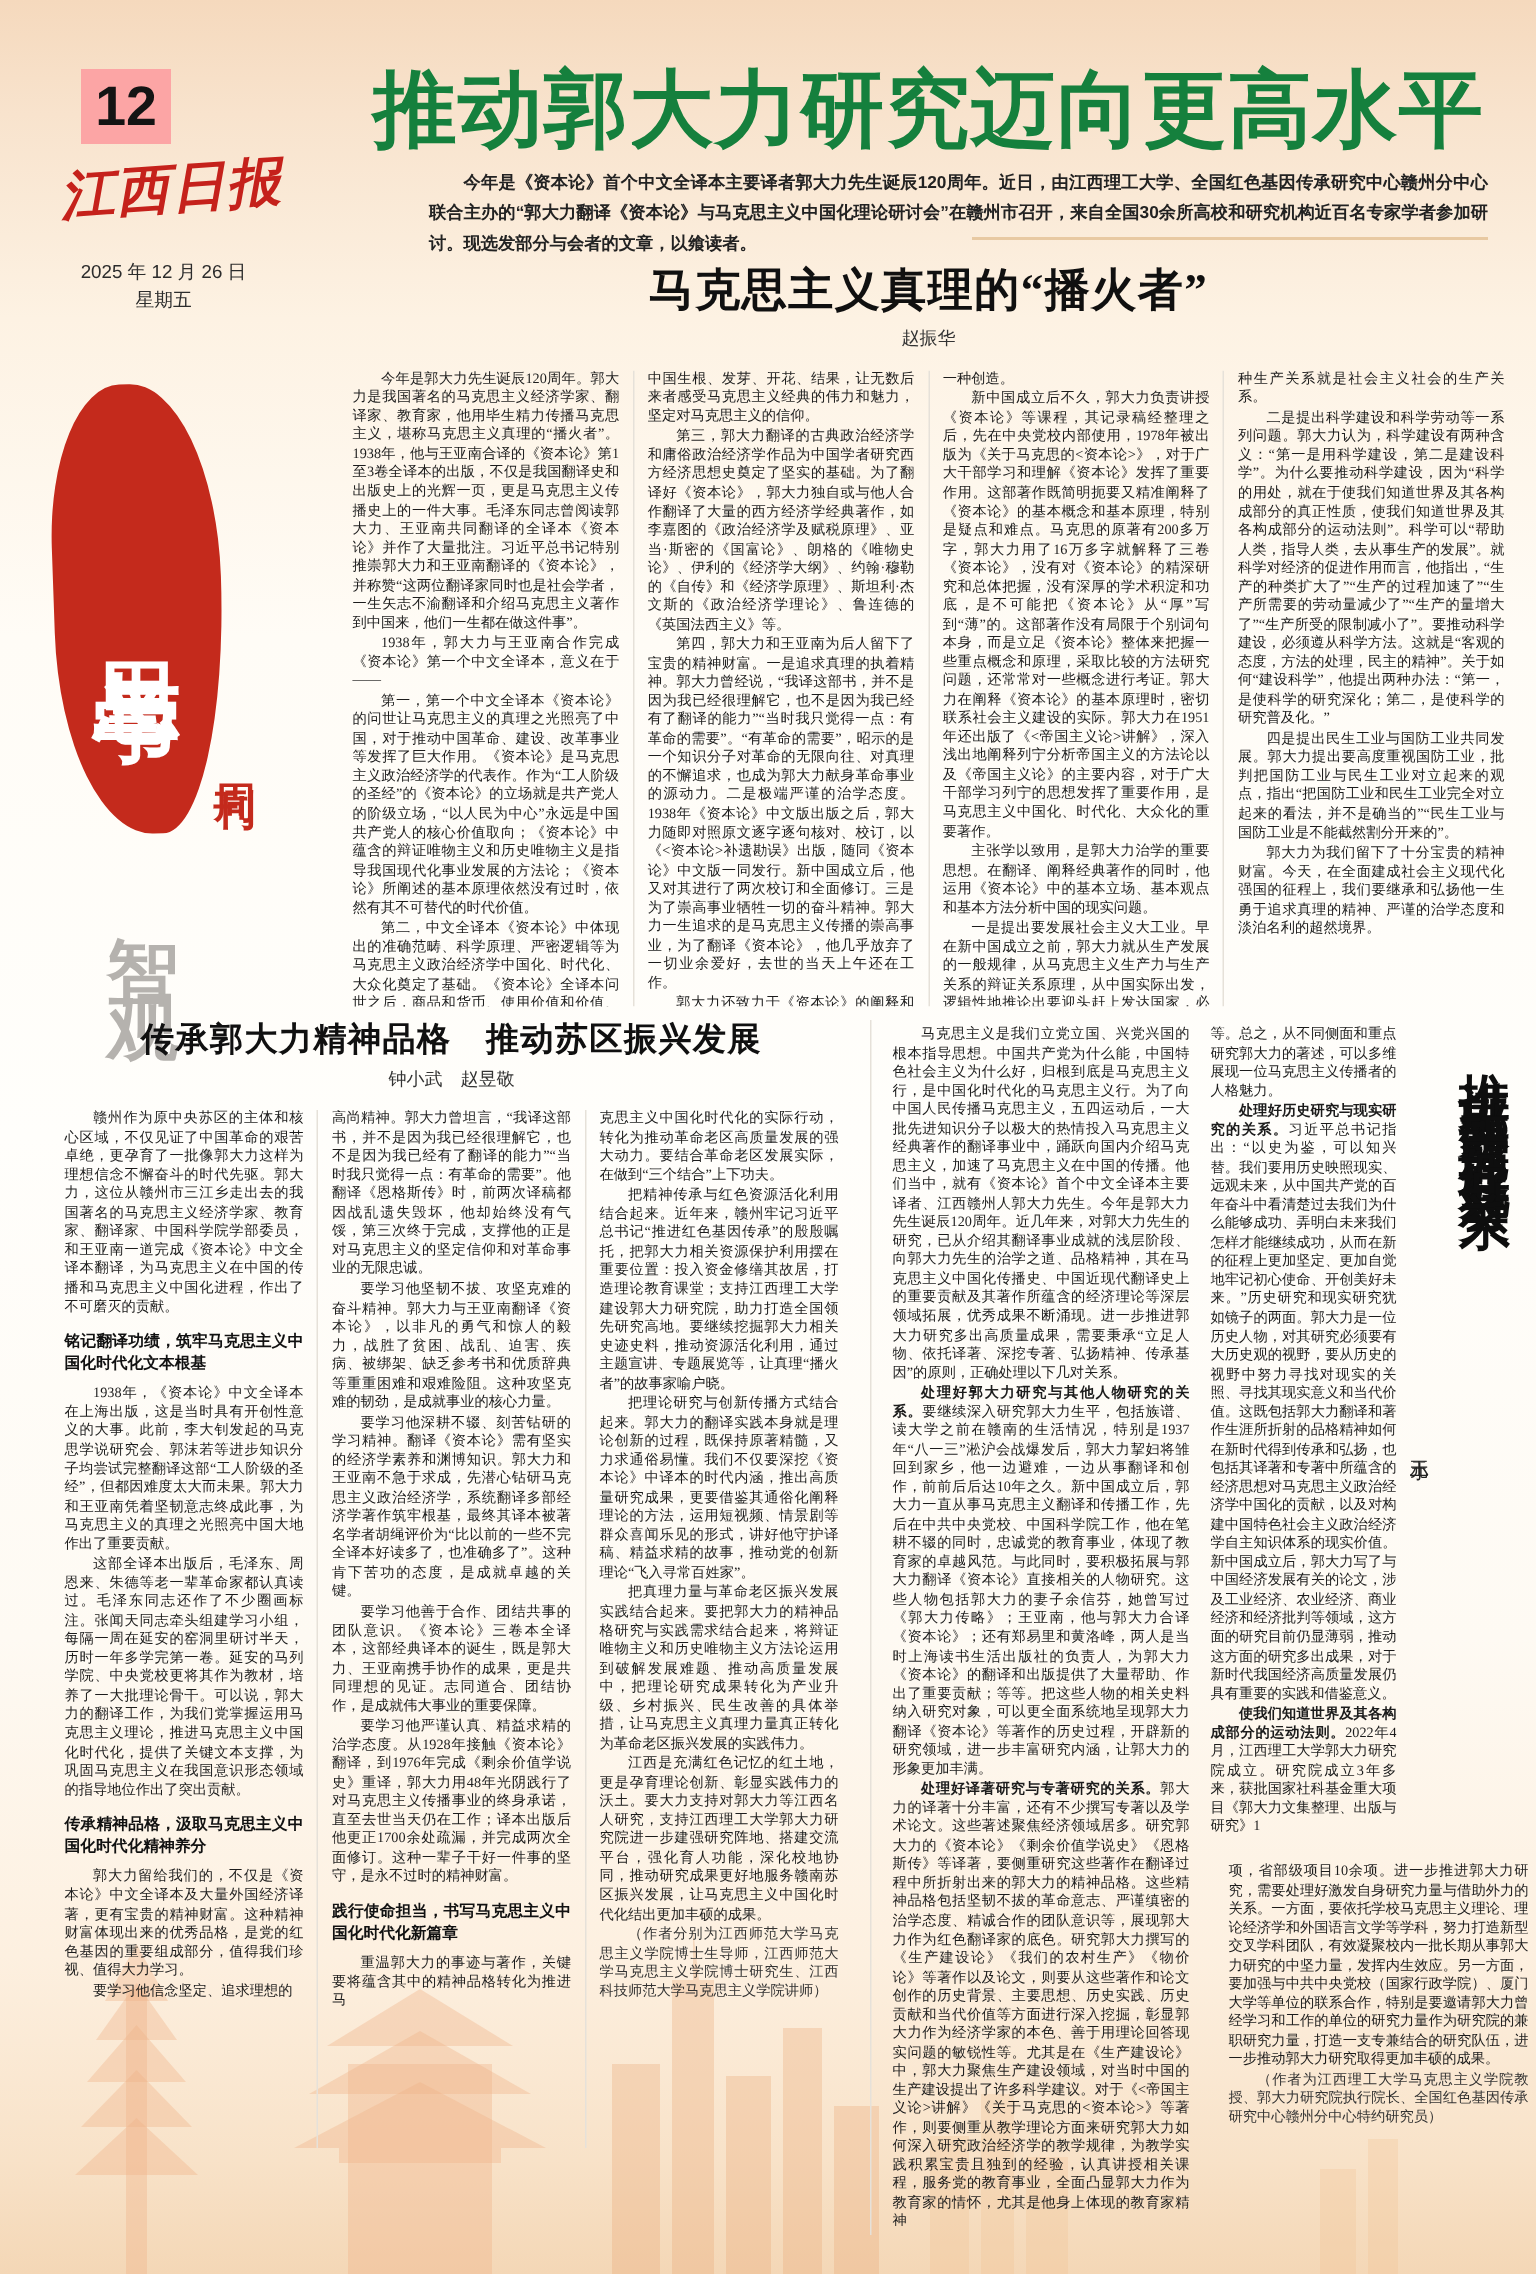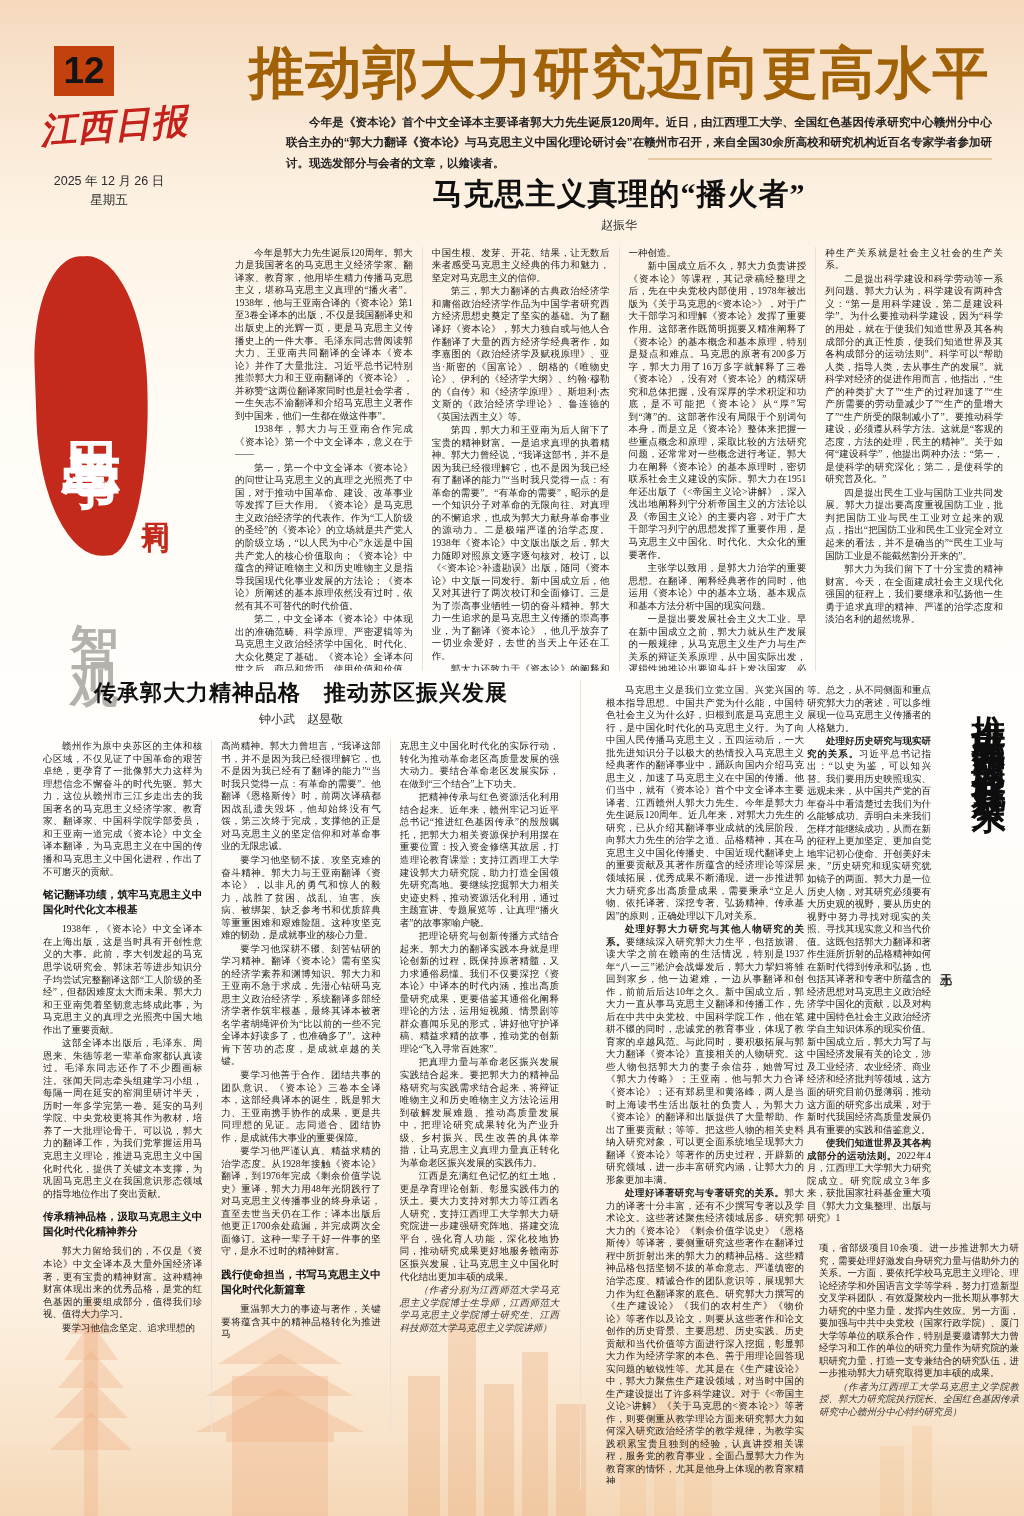--- a/index.html
+++ b/index.html
@@ -12,21 +12,21 @@
     background: linear-gradient(180deg,
       #f5d9bd 0%, #f8e3cd 5%, #fdf2e3 14%, #fffcf6 28%,
       #fffefb 50%, #fefaf3 72%, #fdf0e0 86%, #f8e2c8 95%, #f4d7b6 100%);
   }
   .skyline { position:absolute; left:0; bottom:0; width:1024px; height:260px; z-index:0; }
   .content { position:absolute; inset:0; z-index:1; }
 
   
   .page-num {
     position:absolute; left:54px; top:46px; width:60px; height:50px;
-    background:#c2410c; color:#141414; display:flex; align-items:center; justify-content:center;
+    background:#fca5a5; color:#141414; display:flex; align-items:center; justify-content:center;
     font:700 37px "Liberation Sans", sans-serif;
   }
   .masthead {
     position:absolute; left:40px; top:102px; color:#c5211b;
     font: italic 700 36px "DejaVu Serif", serif;
     transform: rotate(-4deg); letter-spacing:1px; white-space:nowrap;
   }
   .date-block { position:absolute; left:44px; top:172px; width:130px; text-align:center;
     font:12.5px/1.5 "Liberation Sans", sans-serif; color:#2c2c2c; }
   .seal {
@@ -46,21 +46,21 @@
     writing-mode: vertical-rl; font:700 28px/1 "Liberation Serif", serif; letter-spacing:4px;
   }
   .section-label {
     position:absolute; left:70px; top:586px; color:#b5b2ae;
     writing-mode: vertical-rl; font:700 48px/1 "Liberation Sans", sans-serif; letter-spacing:38px;
   }
 
   
   .headline {
     position:absolute; left:224px; top:42px; width:790px; text-align:center;
-    font:900 56px/1.12 "Liberation Sans", sans-serif; color:#a16207;
+    font:900 56px/1.12 "Liberation Sans", sans-serif; color:#15803d;
     letter-spacing:1px; white-space:nowrap;
   }
   .intro {
     position:absolute; left:286px; top:112px; width:706px;
     font:600 11.5px/1.78 "Liberation Sans", sans-serif; color:#222;
     text-align:justify; text-indent:2em;
   }
   .intro-rule { position:absolute; left:648px; top:158px; width:344px; height:2px; background:#e8c9a2; }
 
   
@@ -69,36 +69,36 @@
   .cols { display:flex; overflow:hidden; }
   .col { text-align:justify; font:9.5px/1.32 "Liberation Serif", serif; color:#1c1c1c; overflow:hidden; }
   .col + .col { border-left:1px solid #e6e1d9; }
   .para { text-indent:2em; margin-bottom:1px; }
   .para b { font-family:Liberation Serif, serif; }
   .cont { text-indent:0; }
   .subhead {
     text-indent:0; font:700 10.5px/1.4 "Liberation Sans", sans-serif;
     margin:9px 0 7px; color:#111;
   }
-  .note { font-style:italic; font-family:"DejaVu Serif", serif; color:#333; }
+  .note { font-family:"DejaVu Serif", serif; color:#333; }
 
   
   .a1 { position:absolute; left:226px; top:176px; width:786px; }
   .a1 .cols { margin-top:13px; height:424px; }
   .a1 .col { flex:1; padding:0 9px; }
 
   
   .a2 { position:absolute; left:34px; top:680px; width:534px; }
   .a2 .art-title { font-size:22px; }
   .a2 .cols { margin-top:12px; height:692px; }
   .a2 .col { flex:1; padding:0 9px; }
 
   
   .a3 { position:absolute; left:580px; top:680px; width:432px; height:810px; border-left:1px solid #e6e1d9; }
-  .a3-col1 { position:absolute; left:25px; top:4px; width:198px; height:800px; }
+  .a3-col1 { position:absolute; left:14px; top:4px; width:198px; height:800px; }
   .a3-col2top { position:absolute; left:226px; top:4px; width:124px; height:556px; font-size:9px; line-height:1.3; }
   .a3-col2bot { position:absolute; left:226px; top:562px; width:200px; height:244px;margin-left:12px; }
   .a3-col1, .a3-col2top, .a3-col2bot {
     text-align:justify; font:9.5px/1.32 "Liberation Serif", serif; color:#1c1c1c; overflow:hidden;
   }
   .a3-strip { position:absolute; right:2px; top:8px; width:72px; height:556px; }
   .a3-title {
     position:absolute; right:4px; top:0; writing-mode:vertical-rl;
     font:700 34px/1 "DejaVu Serif", serif; letter-spacing:6px; color:#0e0e0e; height:556px;
   }

